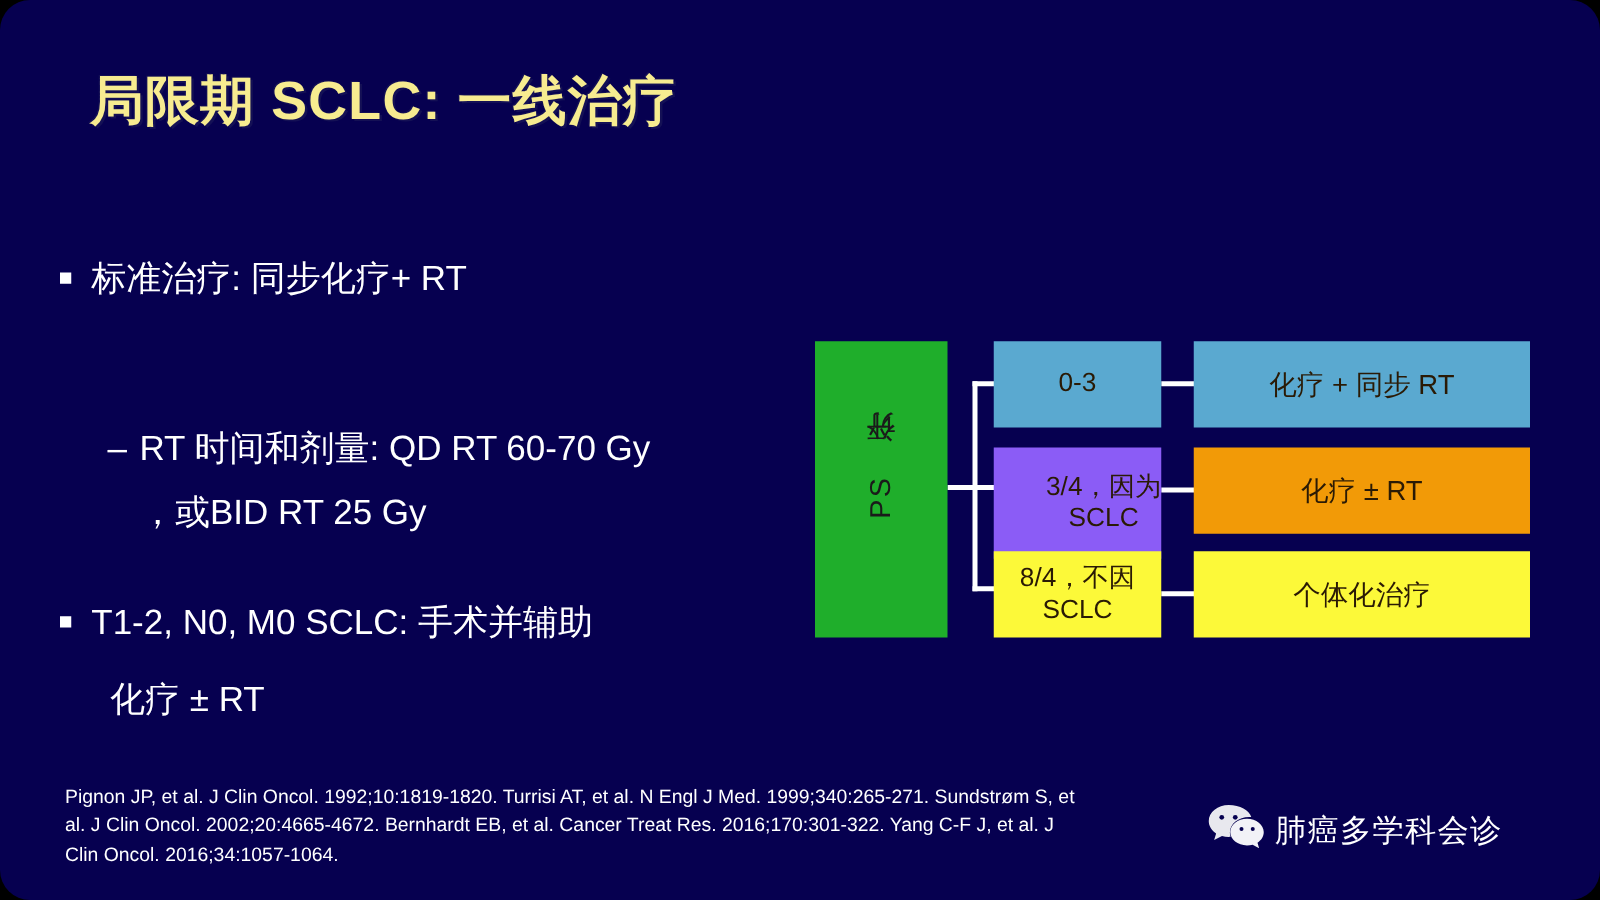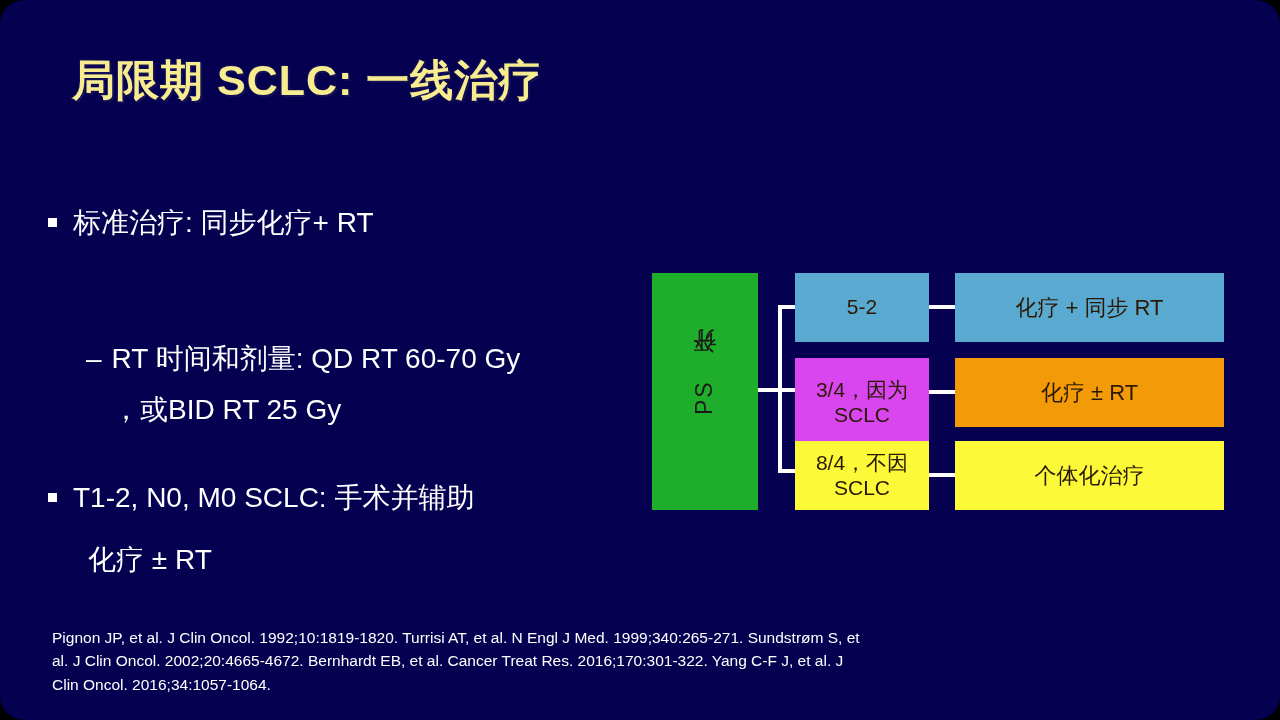--- a/index.html
+++ b/index.html
@@ -80,21 +80,21 @@
     background: #1fae2b;
   }
   #box-ps .vtext {
     writing-mode: vertical-rl;
     transform: rotate(180deg);
     font-size: 23px;
     color: #1a1a1a;
     letter-spacing: 2px;
   }
   #box-ps0-2   { left: 795px; top: 273px; width: 134px; height: 69px;  background: #5aa9d0; }
-  #box-ps34a   { left: 795px; top: 358px; width: 134px; height: 89px;  background: #d946ef; }
+  #box-ps34a   { left: 795px; top: 358px; width: 134px; height: 89px;  background: #8b5cf6; justify-content: flex-end; }
   #box-ps34b   { left: 795px; top: 441px; width: 134px); height: 69px; background: #fcf939; }
   #box-ps34b   { left: 795px; top: 441px; width: 134px; height: 69px;  background: #fcf939; }
   #box-tx1     { left: 955px; top: 273px; width: 269px; height: 69px;  background: #5aa9d0; }
   #box-tx2     { left: 955px; top: 358px; width: 269px; height: 69px;  background: #f29a07; }
   #box-tx3     { left: 955px; top: 441px; width: 269px; height: 69px;  background: #fcf939; }
   .dbox.big { font-size: 22px; }
 
   
   .conn {
     position: absolute;
@@ -167,21 +167,21 @@
 
     <div class="conn" style="left:929px; top:305px; width:27px; height:4px;"></div>
     <div class="conn" style="left:929px; top:390px; width:27px; height:4px;"></div>
     <div class="conn" style="left:929px; top:473px; width:27px; height:4px;"></div>
 
     <div class="dbox" id="box-ps">
       <span class="vtext">PS 评分</span>
     </div>
 
     <div class="dbox" id="box-ps0-2">
-      <span>5-2</span>
+      <span>0-3</span>
     </div>
 
     <div class="dbox" id="box-ps34a">
       <span>
         <span>3/4，因为</span><br>
         <span>SCLC</span>
       </span>
     </div>
 
     <div class="dbox" id="box-ps34b">
@@ -200,14 +200,27 @@
     </div>
 
     <div class="dbox big" id="box-tx3">
       <span>个体化治疗</span>
     </div>
 
   </div>
 
   <div id="citation">Pignon JP, et al. J Clin Oncol. 1992;10:1819-1820. Turrisi AT, et al. N Engl J Med. 1999;340:265-271. Sundstrøm S, et al. J Clin Oncol. 2002;20:4665-4672. Bernhardt EB, et al. Cancer Treat Res. 2016;170:301-322. Yang C-F J, et al. J Clin Oncol. 2016;34:1057-1064.</div>
 
+  <div id="wechat">
+    <span>
+      <svg width="46" height="40" viewBox="0 0 46 40" xmlns="http://www.w3.org/2000/svg">
+        <path d="M17 2C8.2 2 1 7.7 1 14.8c0 4 2.3 7.6 5.9 9.9L5.3 30l6.3-3.3c1.7.5 3.5.8 5.4.8.5 0 1 0 1.5-.1-.4-1.1-.6-2.3-.6-3.5 0-6.9 6.9-12.4 15.4-12.4.6 0 1.1 0 1.7.1C33.4 6.3 26 2 17 2z" fill="#e8e8ee"></path>
+        <circle cx="11.4" cy="11.8" r="1.9" fill="#060050"></circle>
+        <circle cx="22.2" cy="11.8" r="1.9" fill="#060050"></circle>
+        <path d="M45 23.6c0-5.9-6-10.7-13.4-10.7S18.2 17.7 18.2 23.6c0 5.9 6 10.7 13.4 10.7 1.6 0 3.1-.2 4.5-.6l5.2 2.8-1.3-4.4c3-1.9 5-4.8 5-8.5z" fill="#f2f2f7"></path>
+        <circle cx="27.2" cy="21.2" r="1.6" fill="#060050"></circle>
+        <circle cx="36.2" cy="21.2" r="1.6" fill="#060050"></circle>
+      </svg>
+    </span>
+    <span id="wechat-label">肺癌多学科会诊</span>
+  </div>
 
 </div>
 
 </body></html>

